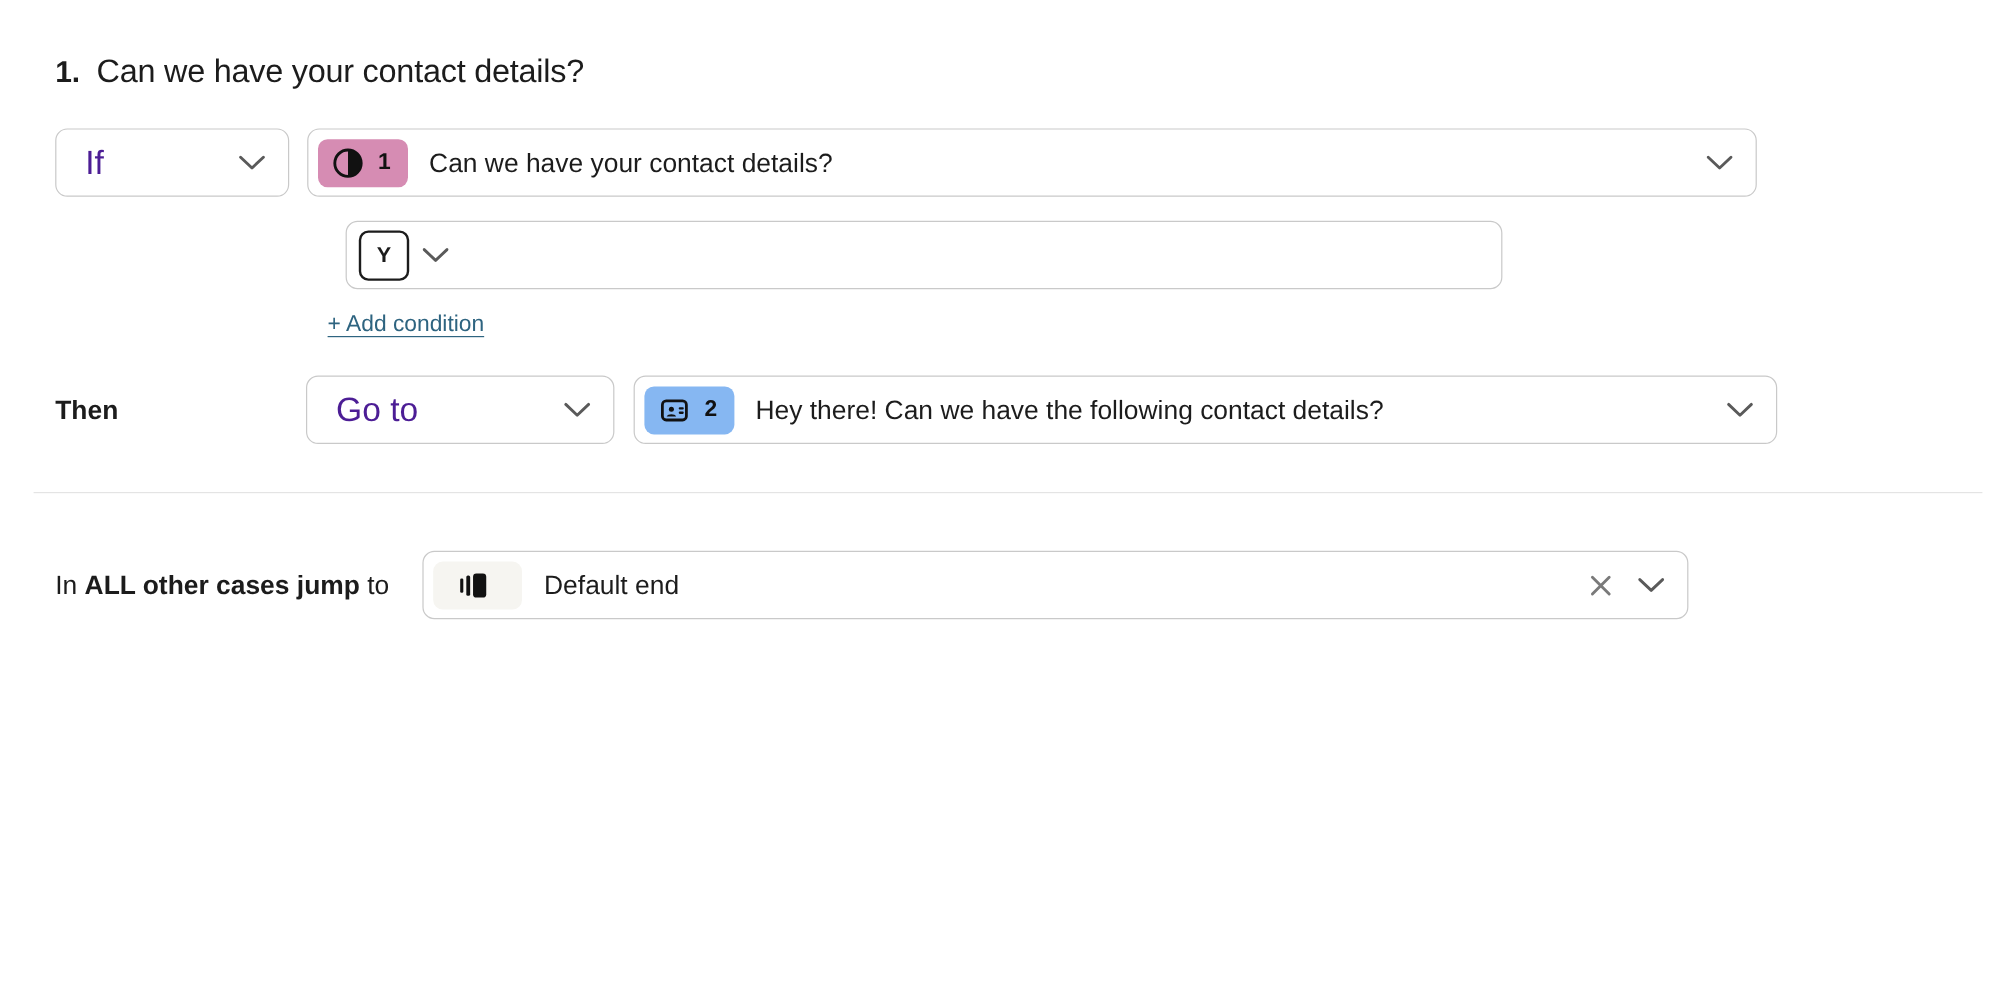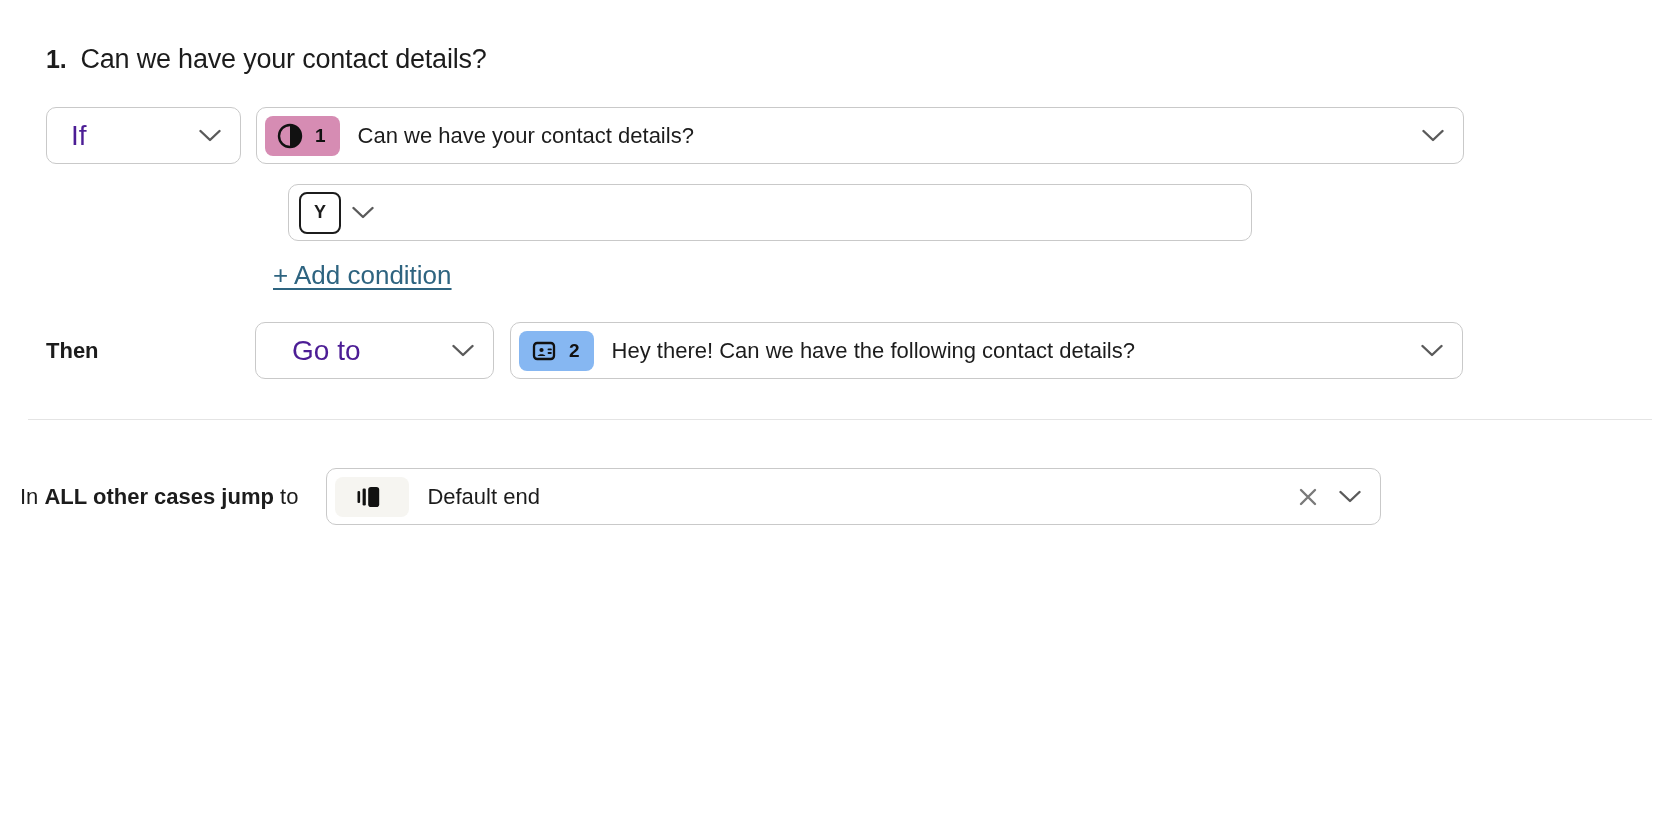--- a/index.html
+++ b/index.html
@@ -94,21 +94,21 @@
     justify-content: center;
     margin-right: 8px;
   }
   .chev svg { display: block; }
 
   
   .sel-if     { width: 195px; }
   .sel-target { width: 1208px; margin-left: 15px; }
   .sel-is     { width: 239px; }
   .sel-answer { width: 964px; margin-left: 15px; }
-  .sel-goto   { width: 239px; margin-left: 0; padding-left: 12px; }
+  .sel-goto   { width: 257px; margin-left: 0; }
   .sel-dest   { width: 953px; margin-left: 16px; }
 
   
   .chip {
     flex: 0 0 auto;
     display: flex;
     align-items: center;
     gap: 12px;
     height: 40px;
     border-radius: 8px;
@@ -151,21 +151,21 @@
     align-items: center;
     justify-content: center;
     font-size: 18px;
     font-weight: 700;
     color: #1c1c1c;
     margin-left: 10px;
   }
 
   
   .link {
-    font-size: 26px;
+    font-size: 19px;
     color: #2e6480;
     text-decoration: underline;
     text-underline-offset: 4px;
     cursor: pointer;
     white-space: nowrap;
   }
   .link-danger { color: #8d2121; }
 
   .row-links {
     display: flex;
@@ -179,21 +179,21 @@
   .divider {
     height: 1px;
     background: #e4e4e4;
     margin: 40px 28px 0 28px;
   }
 
   
   .row-fallback {
     display: flex;
     align-items: center;
-    padding-left: 20px;
+    padding-left: 46px;
     margin-top: 48px;
     border-radius: 13px;
   }
   .fallback-label {
     font-size: 22px;
     color: #1c1c1c;
     white-space: nowrap;
     margin-right: 28px;
   }
   .fallback-label b { font-weight: 700; }

